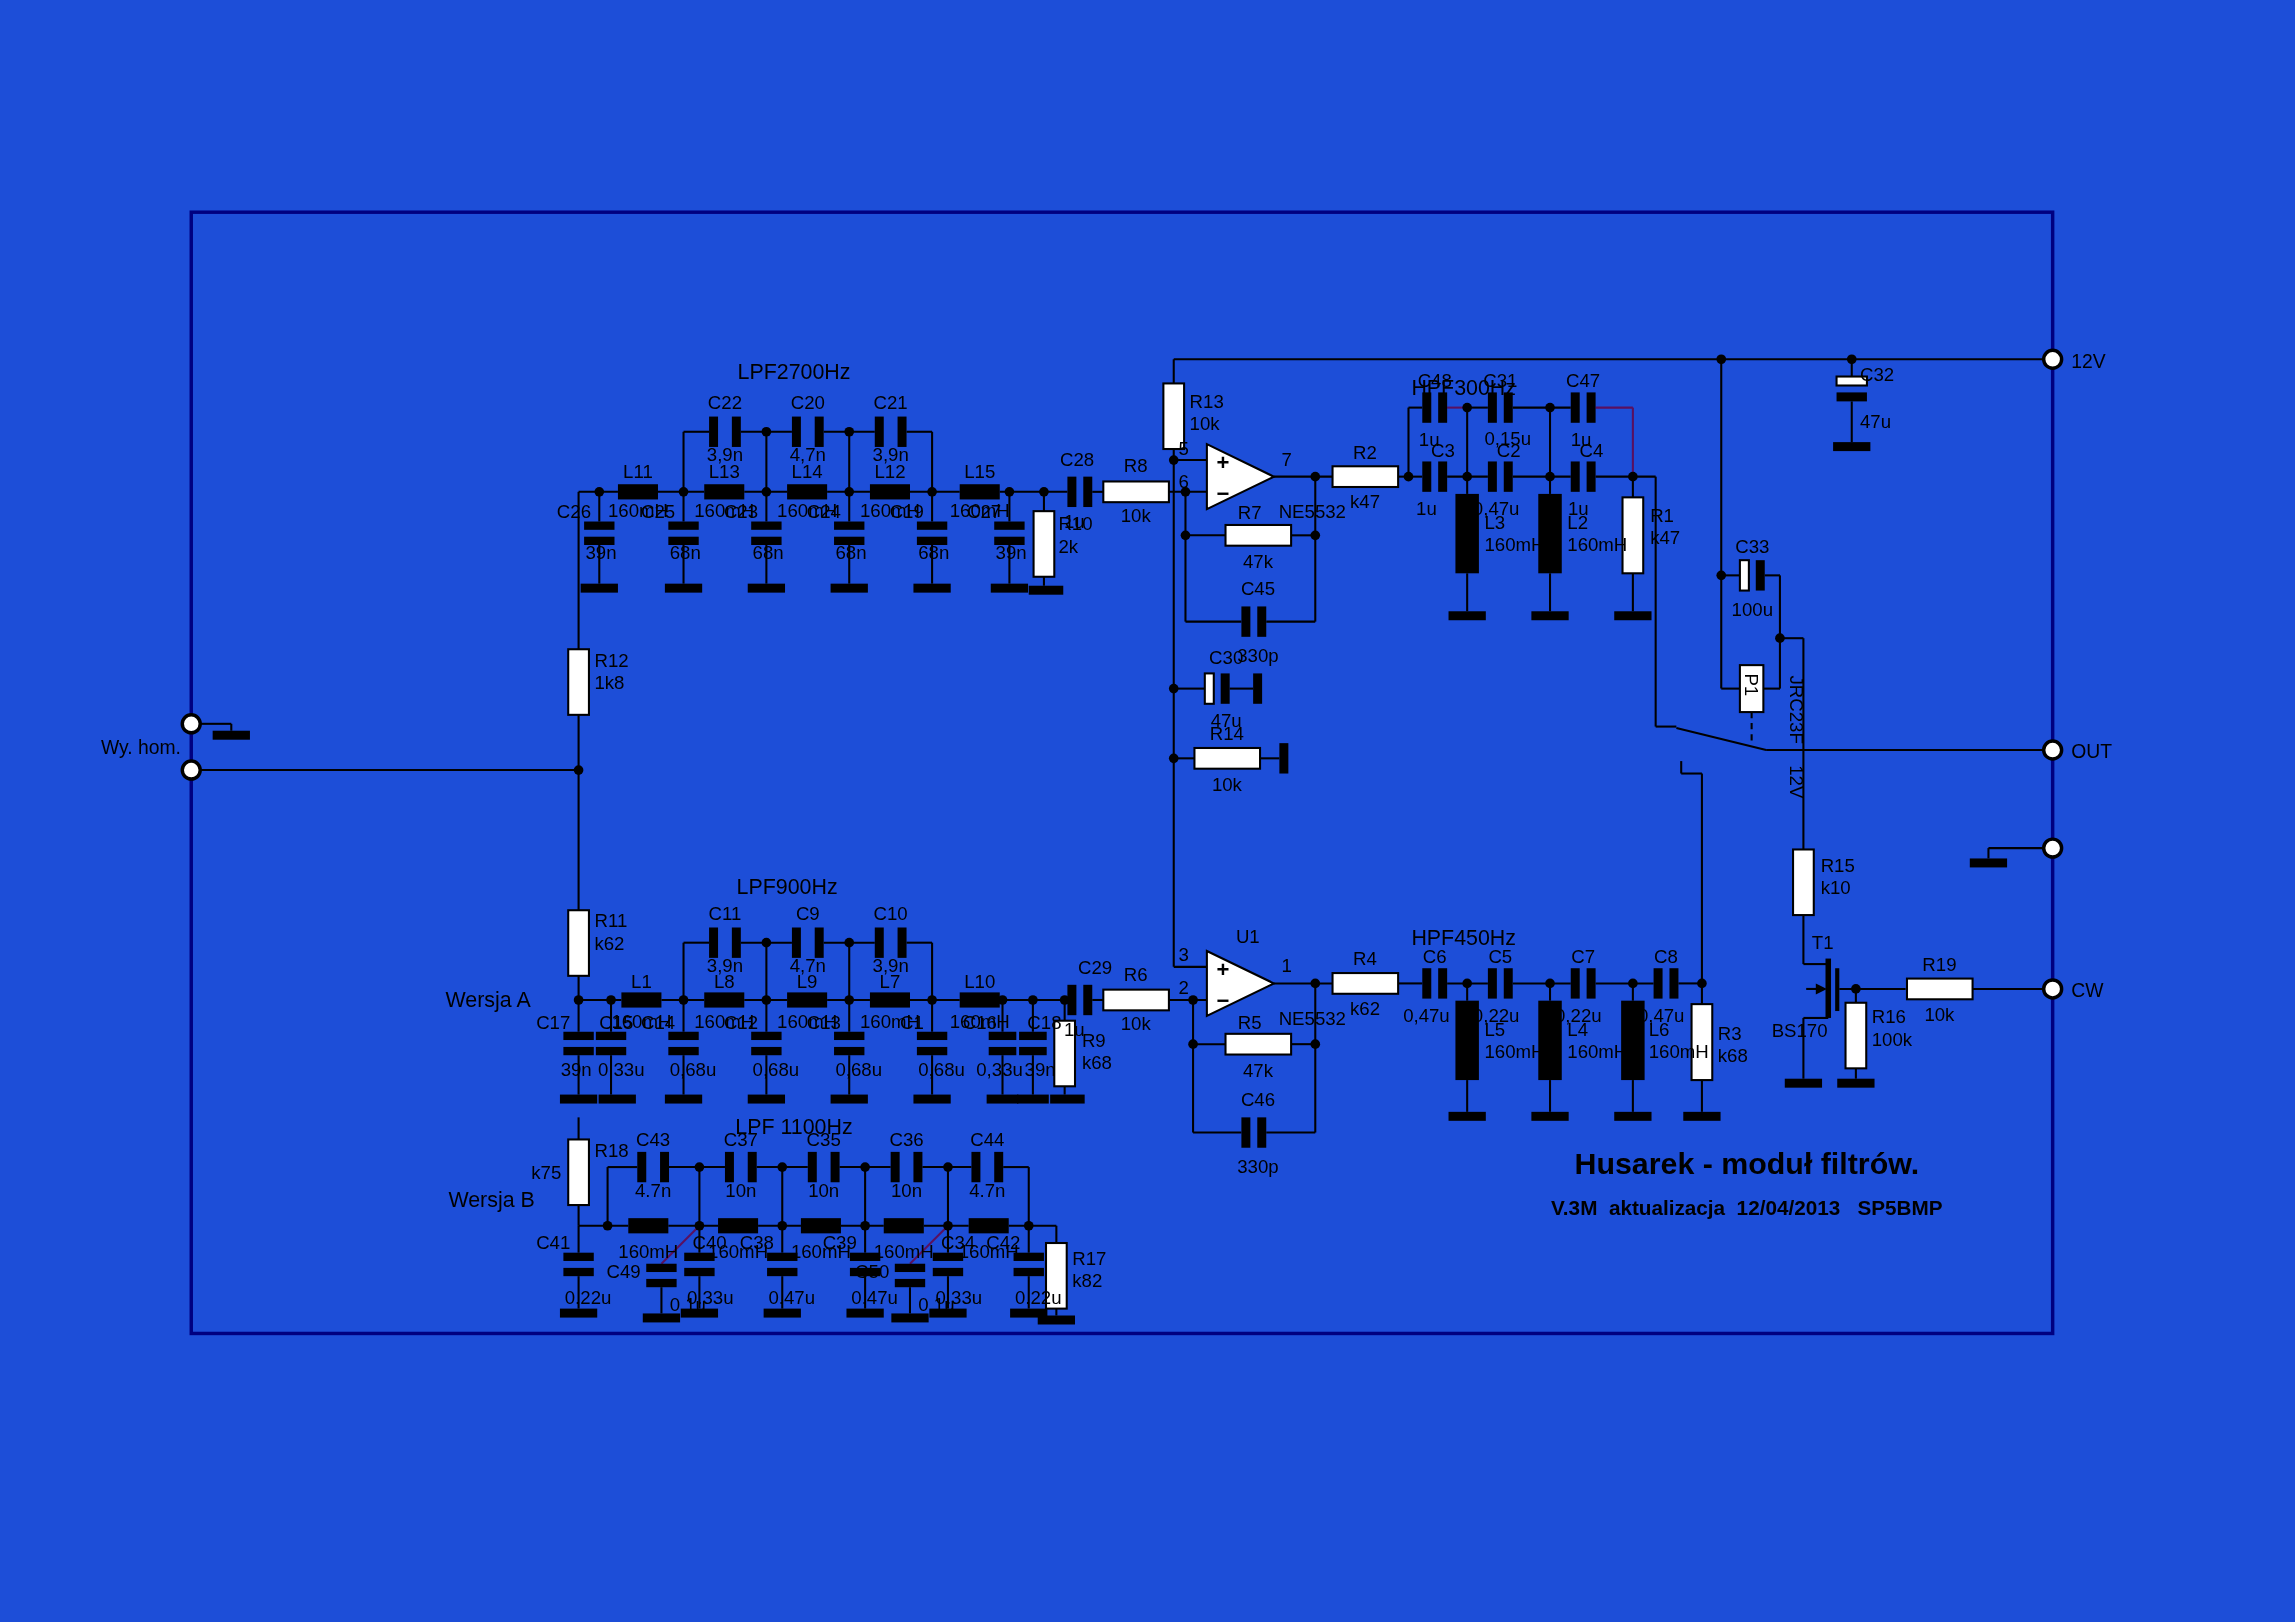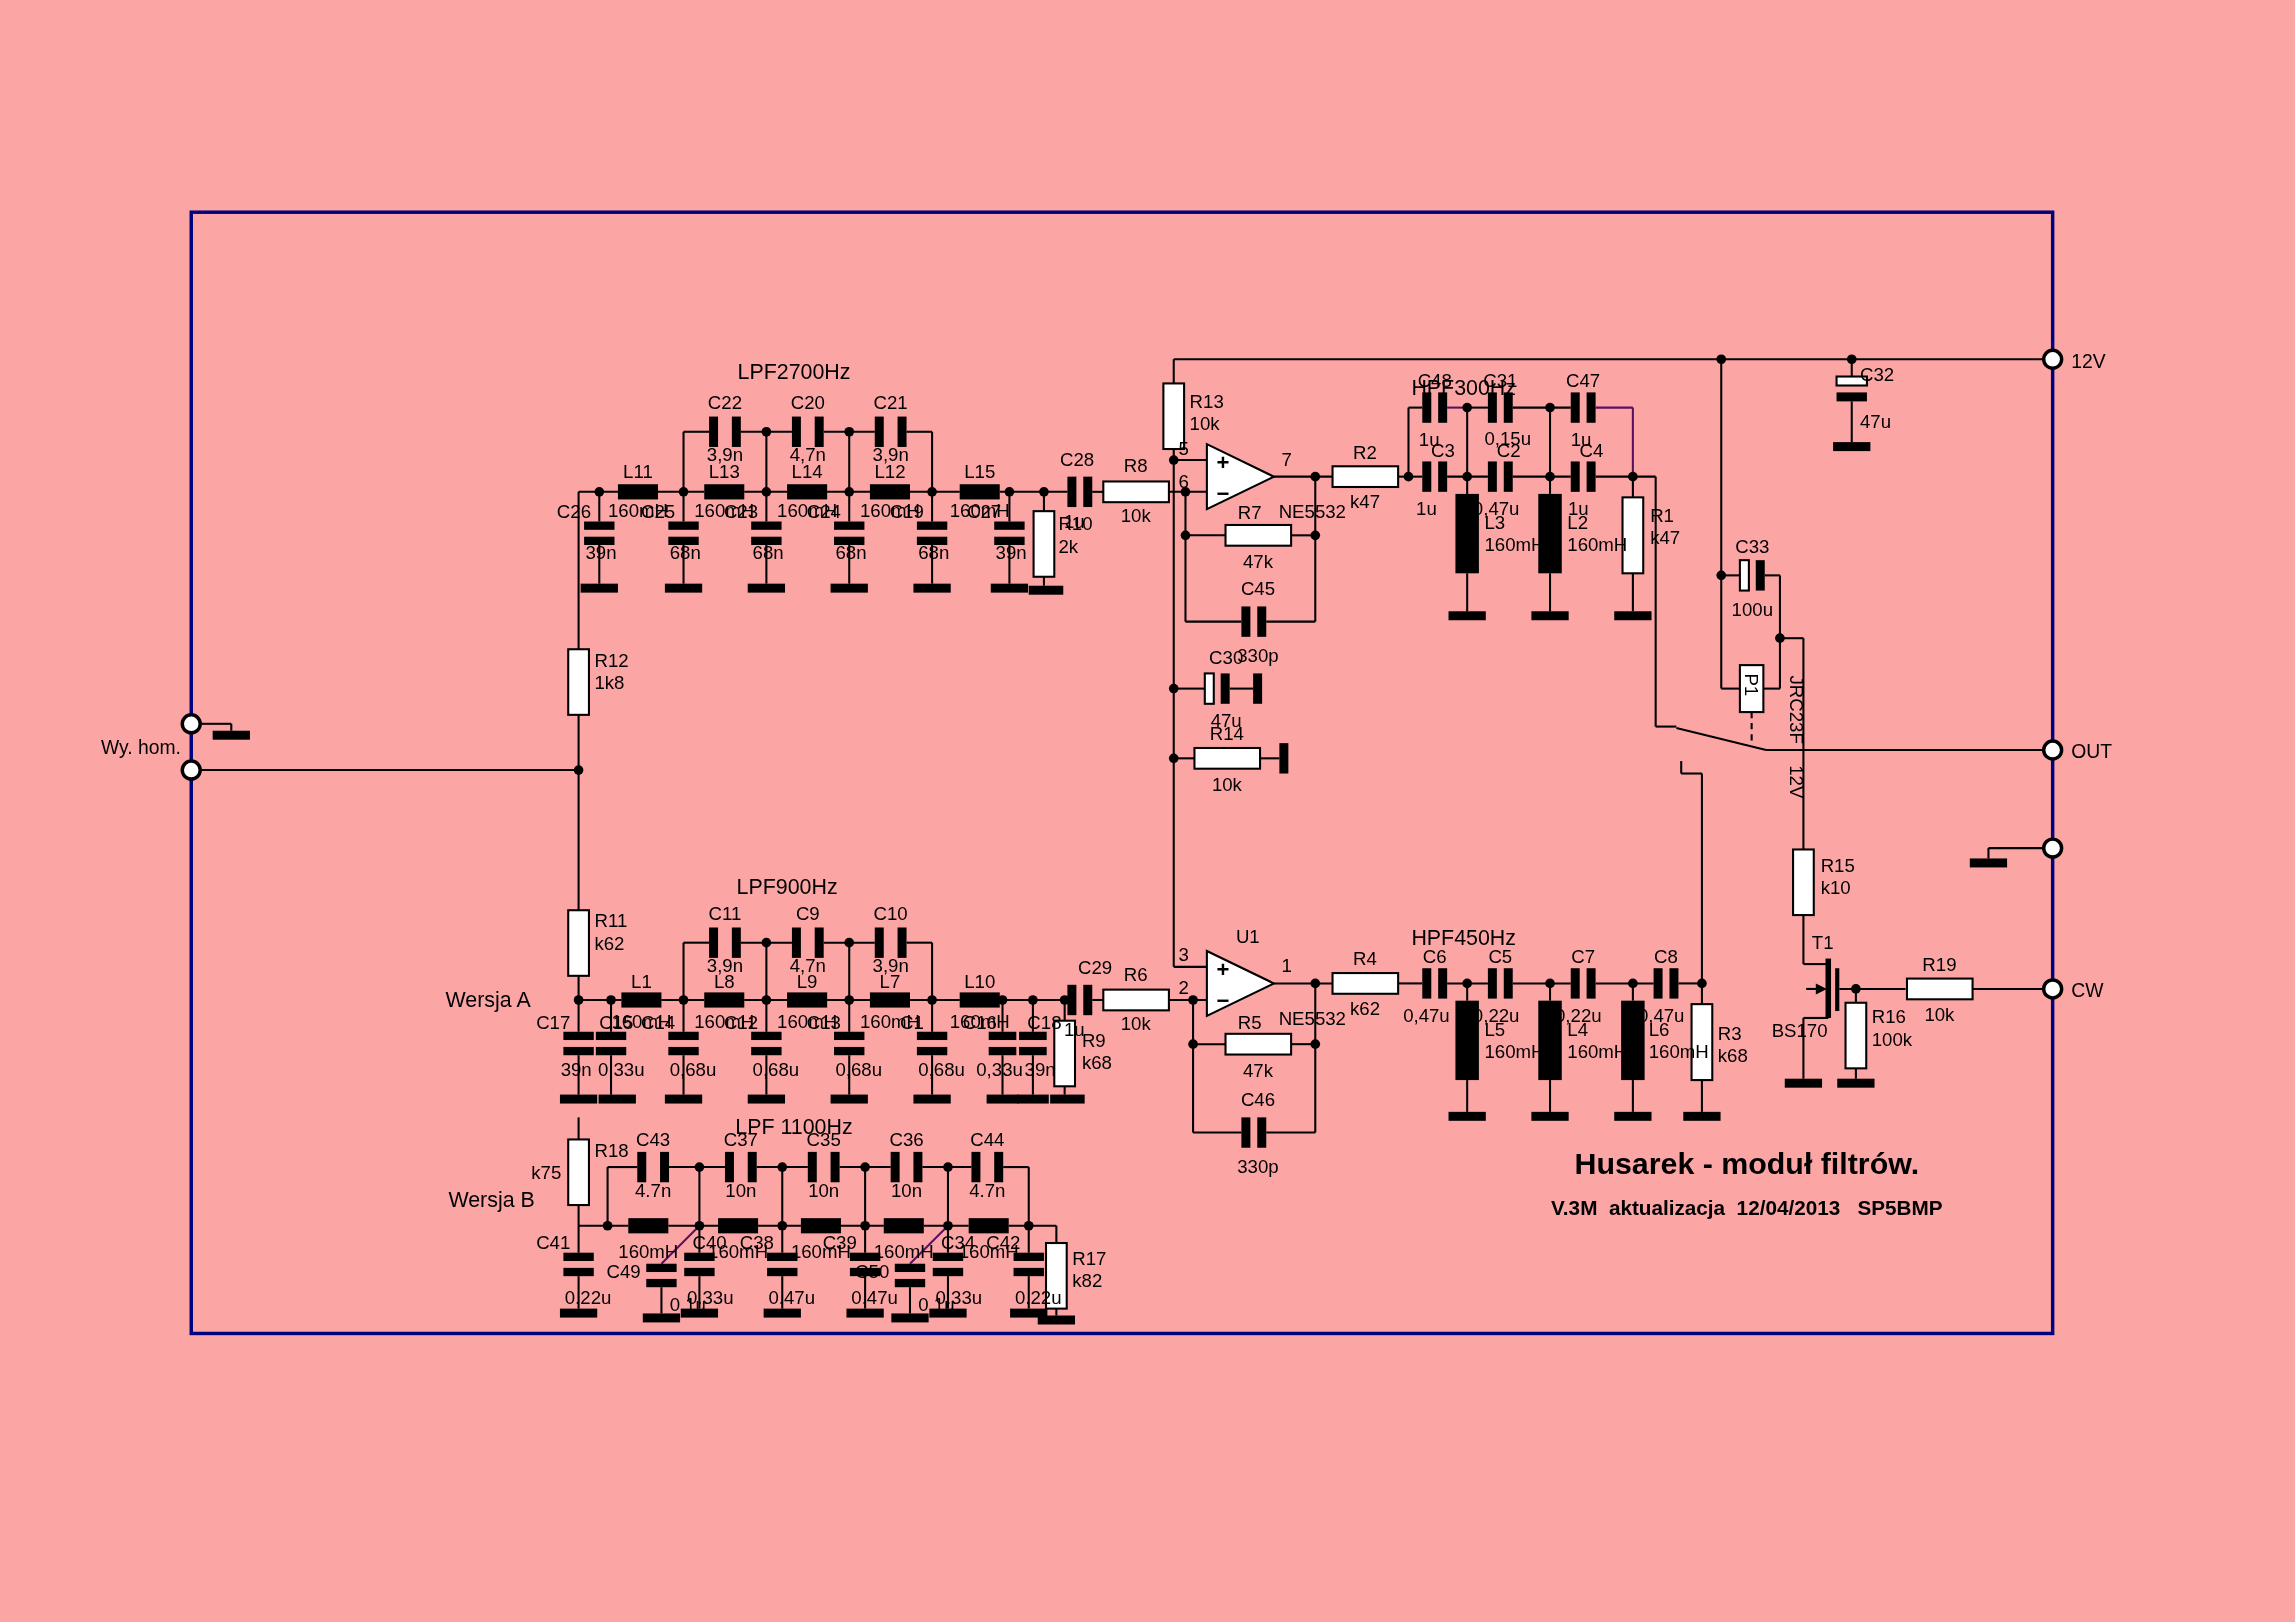--- a/index.html
+++ b/index.html
@@ -1,16 +1,16 @@
 <!DOCTYPE html>
 <html style="font-size:11px"><head>
 <meta charset="utf-8">
 <style>
   html,body{margin:0;padding:0;background:#ffffff;}
-  #page{position:relative;width:2295px;height:1623px;background:#fca5a5;overflow:hidden;}
+  #page{position:relative;width:2295px;height:1623px;background:#1d4ed8;overflow:hidden;}
   svg{display:block;}
   svg text{font-family:"Liberation Sans","DejaVu Sans",sans-serif;font-size:27px;fill:#000;white-space:pre;}
   .mid{text-anchor:middle}
   .end{text-anchor:end}
   .sec{font-size:31px}
   .big{font-size:44px;font-weight:bold}
   .sub{font-size:30px;font-weight:bold}
   .pm{font-size:32px;font-weight:bold}
   .wire{stroke:#000;stroke-width:3;fill:none}
   .pw{stroke:#5a1060;stroke-width:3;fill:none}

